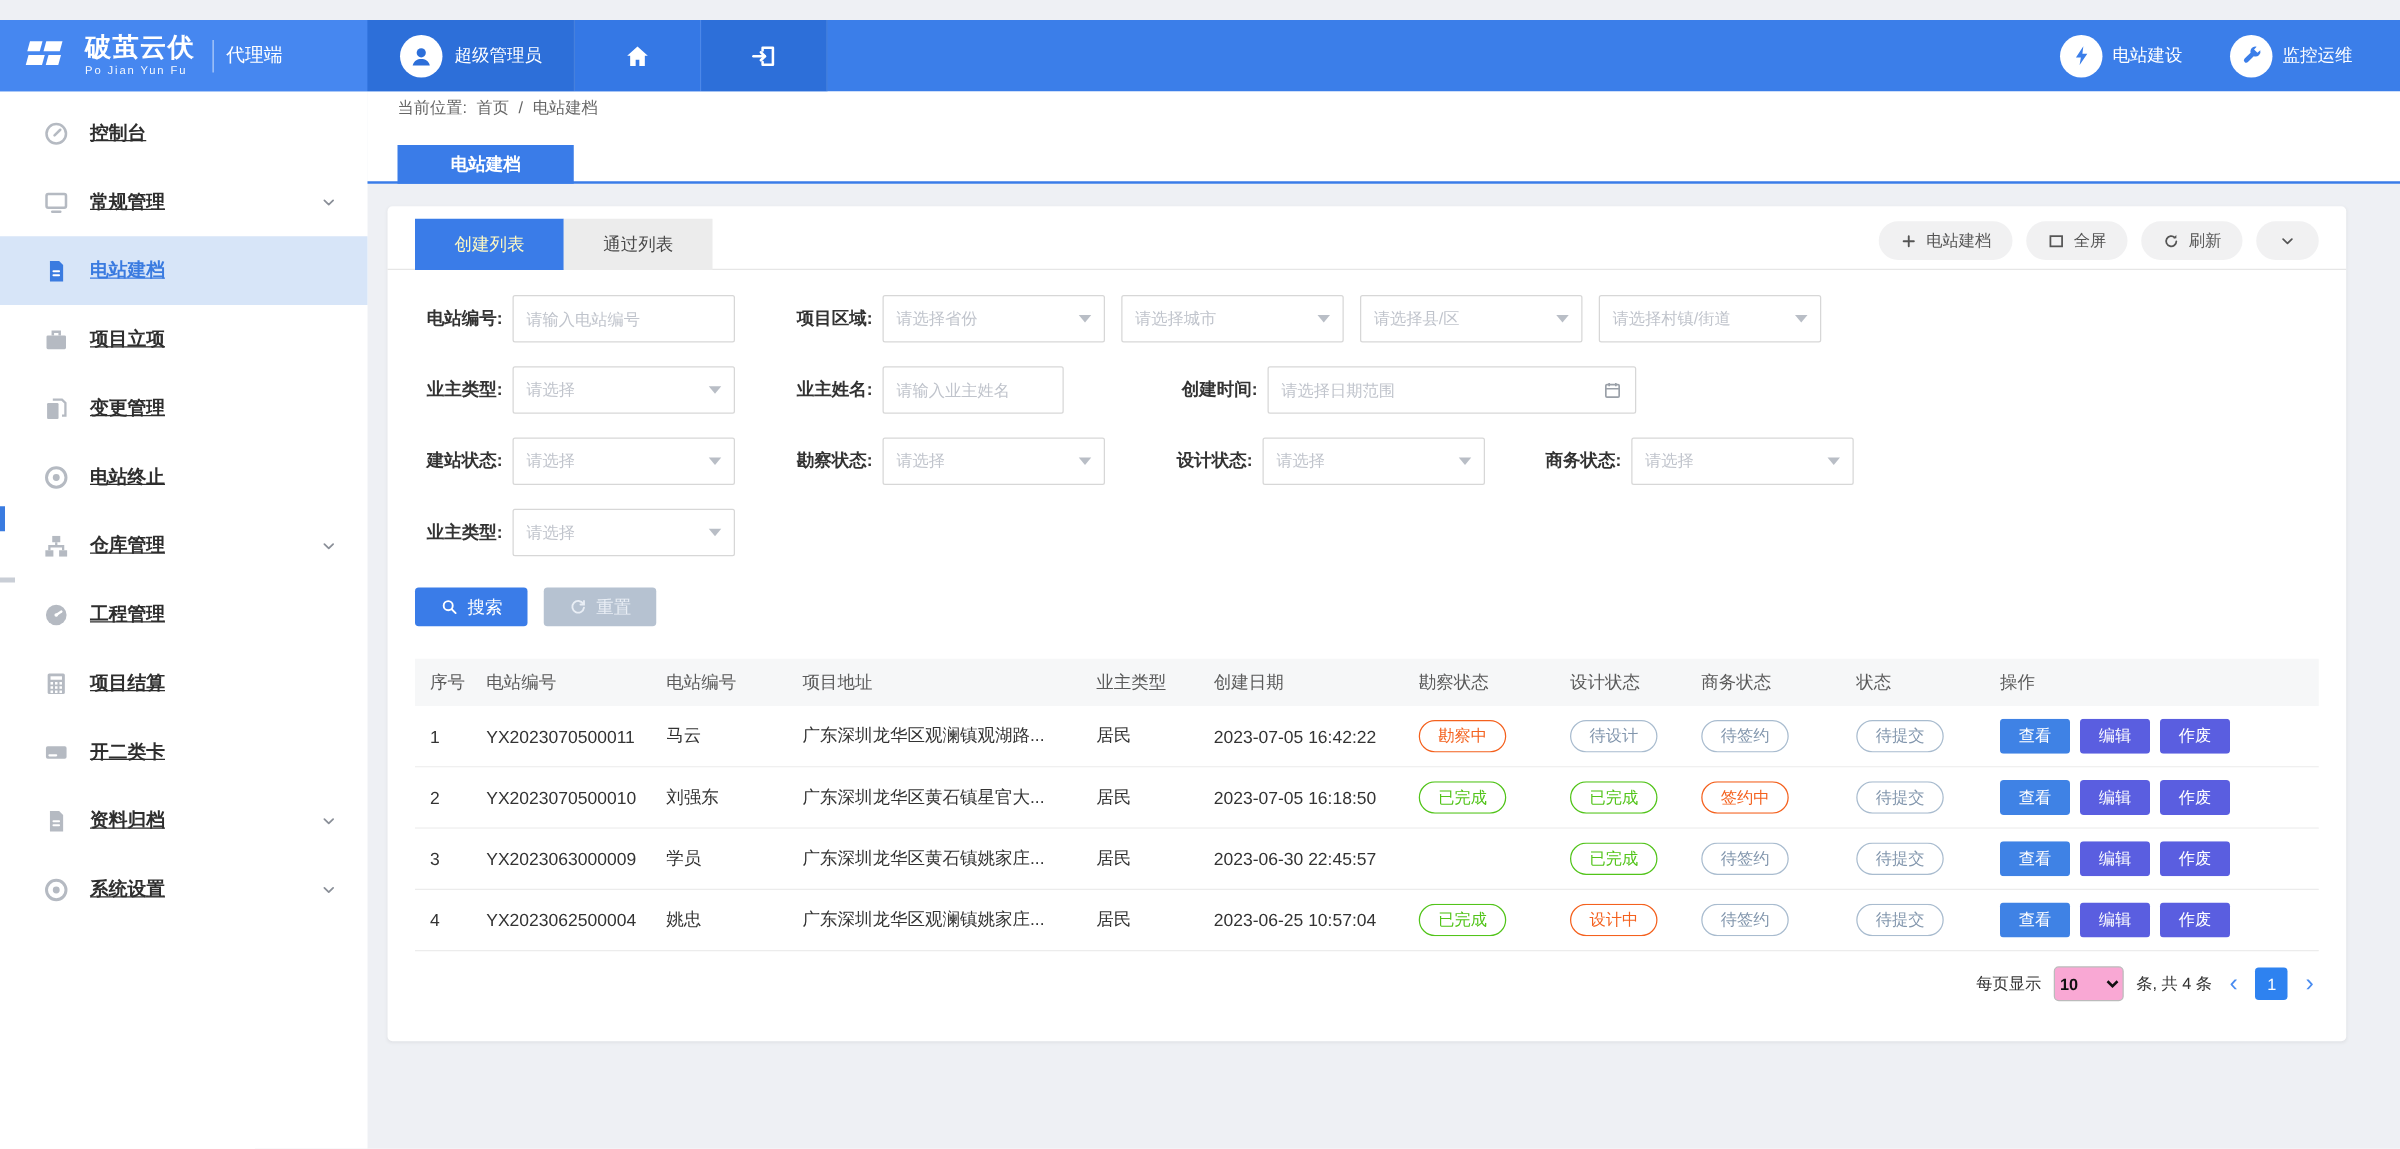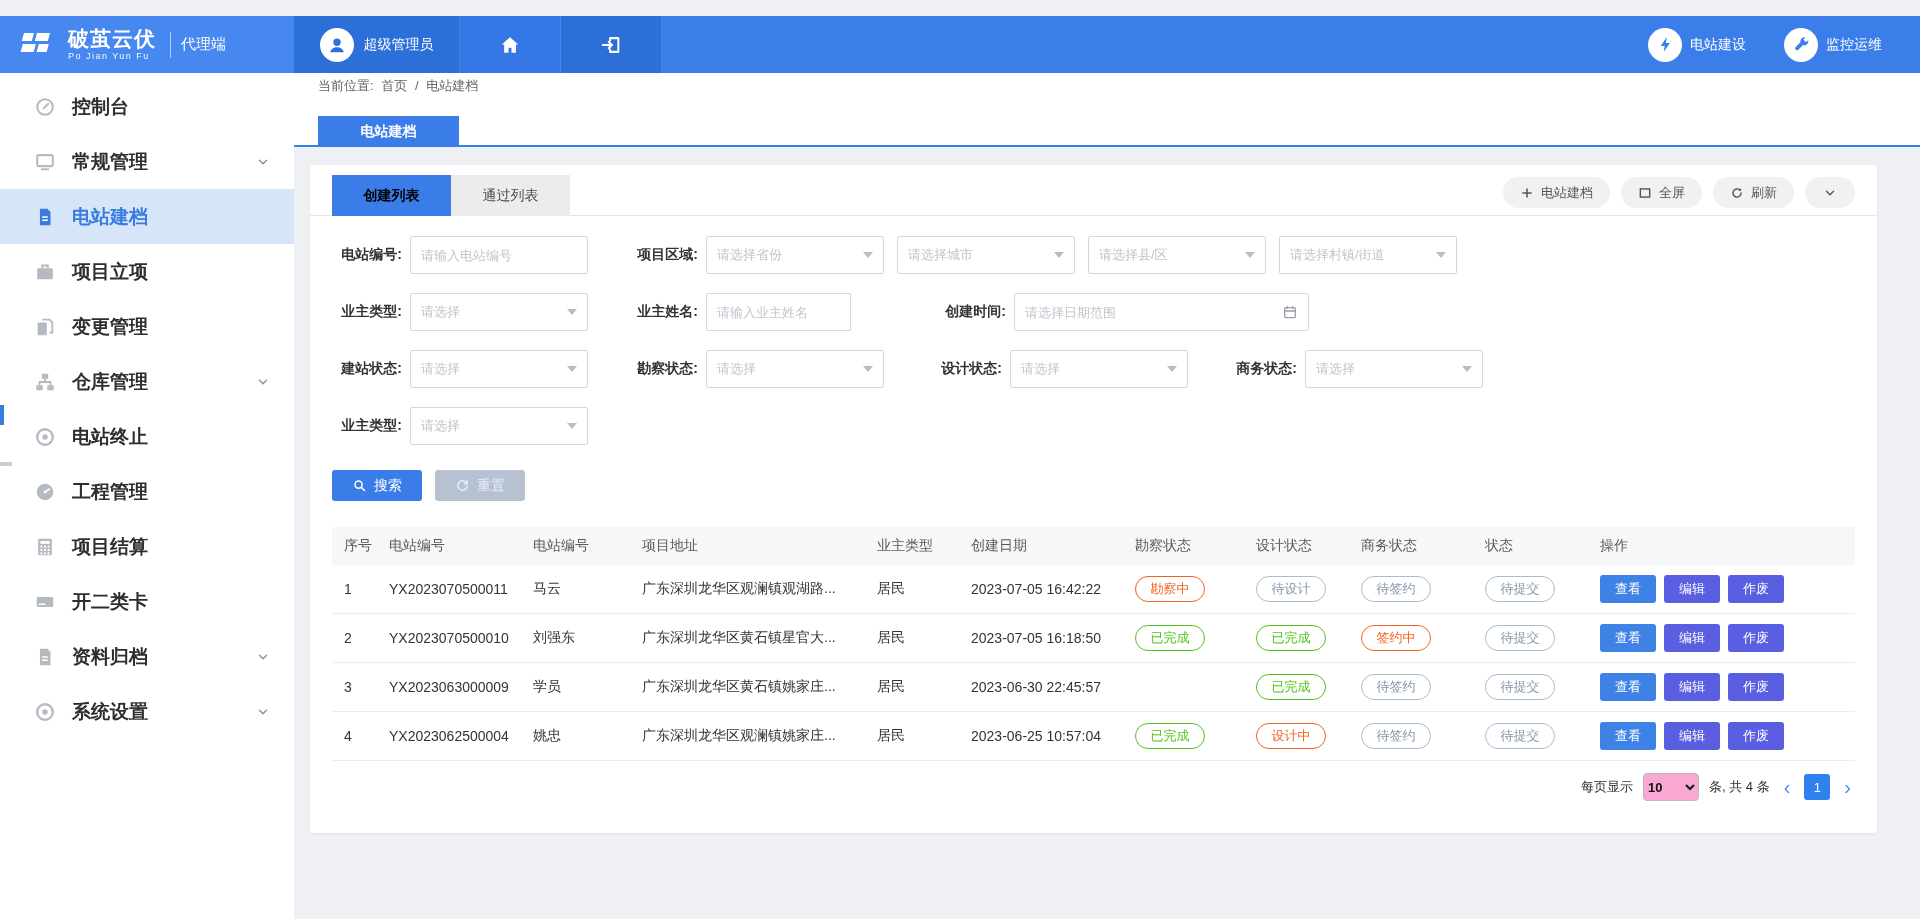--- a/index.html
+++ b/index.html
@@ -27,42 +27,42 @@
   .topbar-spacer { flex:1; }
   .hnav { display:flex; align-items:center; gap:8px; margin-right:38px; cursor:pointer; }
   .hnav-circle { width:34px; height:34px; border-radius:50%; background:#fff; display:flex; align-items:center; justify-content:center; }
   .hnav-circle svg { width:19px; height:19px; }
   .hnav-label { font-size:14px; }
 
   
   .sidebar { position:absolute; top:57px; left:0; width:294px; height:862px; background:#fff; padding-top:22px; }
   .side-item { position:relative; height:55px; display:flex; align-items:center; padding-left:34px; cursor:pointer; color:#2e2e2e; }
   .side-item .side-ico { width:22px; height:22px; color:#b5bac2; margin-right:16px; flex:none; }
-  .side-label { font-size:19px; font-weight:bold; }
+  .side-label { font-size:15px; font-weight:bold;text-decoration:underline; }
   .side-item.active { background:#d7e5f8; color:#3a7be0; }
   .side-item.active .side-ico { color:#3a7be0; }
   .side-chev { position:absolute; right:24px; width:14px; height:14px; color:#8a8f98; }
   .side-mark-blue { position:absolute; left:0; top:348px; width:4px; height:20px; background:#3a7be0; }
   .side-mark-gray { position:absolute; left:0; top:405px; width:12px; height:4px; background:#c9ced6; }
 
   
   .main { position:absolute; top:57px; left:294px; width:1626px; height:862px; }
   .topwhite { position:relative; width:1626px; height:90px; background:#fff; }
   .breadcrumb { position:absolute; top:20px; left:24px; font-size:13px; color:#666;text-align:right; }
   .breadcrumb span { margin-right:4px; }
   .crumb-link { cursor:pointer; }
   .page-tab { position:absolute; left:24px; top:59px; width:141px; height:31px; background:#3a7ce8; color:#fff; font-size:14px; font-weight:bold; display:flex; align-items:center; justify-content:center; cursor:pointer; }
   .blue-line { position:absolute; left:0; top:88px; width:1626px; height:2px; background:#3a7ce8; }
 
   
   .panel { position:absolute; left:16px; top:108px; width:1567px; height:668px; background:#fff; border-radius:4px; box-shadow:0 1px 3px rgba(0,0,0,.06); padding:0 22px; }
   .panel-head { height:51px; display:flex; align-items:flex-start; justify-content:space-between; border-bottom:1px solid #e6e6e6; margin:0 -22px; padding:10px 22px 0 22px; }
   .ptabs { display:flex; }
   .ptab { width:119px; height:41px; display:flex; align-items:center; justify-content:center; font-size:14px; cursor:pointer; background:#ececec; color:#4a4a4a; }
-  .ptab.active { background:#3a7ce8; color:#000000; font-weight:bold;text-align:center; }
+  .ptab.active { background:#3a7ce8; color:#fef9c3; font-weight:normal;text-align:center; }
   .toolbar { display:flex; align-items:center; margin-top:2px; }
   .pill { display:inline-flex; align-items:center; gap:7px; height:31px; padding:0 17px; background:#f1f1f2; border-radius:16px; color:#555; font-size:13px; margin-left:11px; cursor:pointer; }
   .pill svg { width:14px; height:14px; }
   .pill.icon-only { padding:0 18px; }
 
   
   .filters { margin-top:20px; }
   .f-row { display:flex; align-items:center; margin-bottom:19px; height:38px; }
   .f-group { display:flex; align-items:center; }
   .f-label { display:inline-block; min-width:70px; text-align:right; margin-right:8px; font-size:14px; font-weight:bold; color:#333; white-space:nowrap; }
@@ -199,36 +199,36 @@
         </div>
         <div class="side-item">
           <svg class="side-ico" viewBox="0 0 24 24">
             <path d="M9 4h8l3 3v11h-3" fill="none" stroke="currentColor" stroke-width="2"></path>
             <rect x="4" y="7" width="10" height="14" rx="1" fill="currentColor"></rect>
           </svg>
           <span class="side-label">变更管理</span>
         </div>
         <div class="side-item">
           <svg class="side-ico" viewBox="0 0 24 24">
+            <circle cx="12" cy="12" r="8.5" fill="none" stroke="currentColor" stroke-width="2.6"></circle>
+            <circle cx="12" cy="12" r="3" fill="currentColor"></circle>
+          </svg>
+          <span class="side-label">电站终止</span>
+        </div>
+        <div class="side-item">
+          <svg class="side-ico" viewBox="0 0 24 24">
             <rect x="8.5" y="3" width="7" height="5.5" fill="currentColor"></rect>
             <rect x="2.5" y="15.5" width="7" height="5.5" fill="currentColor"></rect>
             <rect x="14.5" y="15.5" width="7" height="5.5" fill="currentColor"></rect>
             <path d="M12 8.5v3.5M6 15.5V12h12v3.5" fill="none" stroke="currentColor" stroke-width="2"></path>
           </svg>
           <span class="side-label">仓库管理</span>
           <span class="side-chev"><svg class="" viewBox="0 0 24 24">
               <path d="M6 9l6 6 6-6" fill="none" stroke="currentColor" stroke-width="2.4" stroke-linecap="round" stroke-linejoin="round"></path>
             </svg></span>
-        </div>
-        <div class="side-item">
-          <svg class="side-ico" viewBox="0 0 24 24">
-            <circle cx="12" cy="12" r="8.5" fill="none" stroke="currentColor" stroke-width="2.6"></circle>
-            <circle cx="12" cy="12" r="3" fill="currentColor"></circle>
-          </svg>
-          <span class="side-label">电站终止</span>
         </div>
         <div class="side-item">
           <svg class="side-ico" viewBox="0 0 24 24">
             <circle cx="12" cy="12" r="9" fill="currentColor"></circle>
             <path d="M12 12l4.5-3" stroke="#ffffff" stroke-width="2" stroke-linecap="round"></path>
             <circle cx="12" cy="12" r="1.6" fill="#ffffff"></circle>
           </svg>
           <span class="side-label">工程管理</span>
         </div>
         <div class="side-item">

